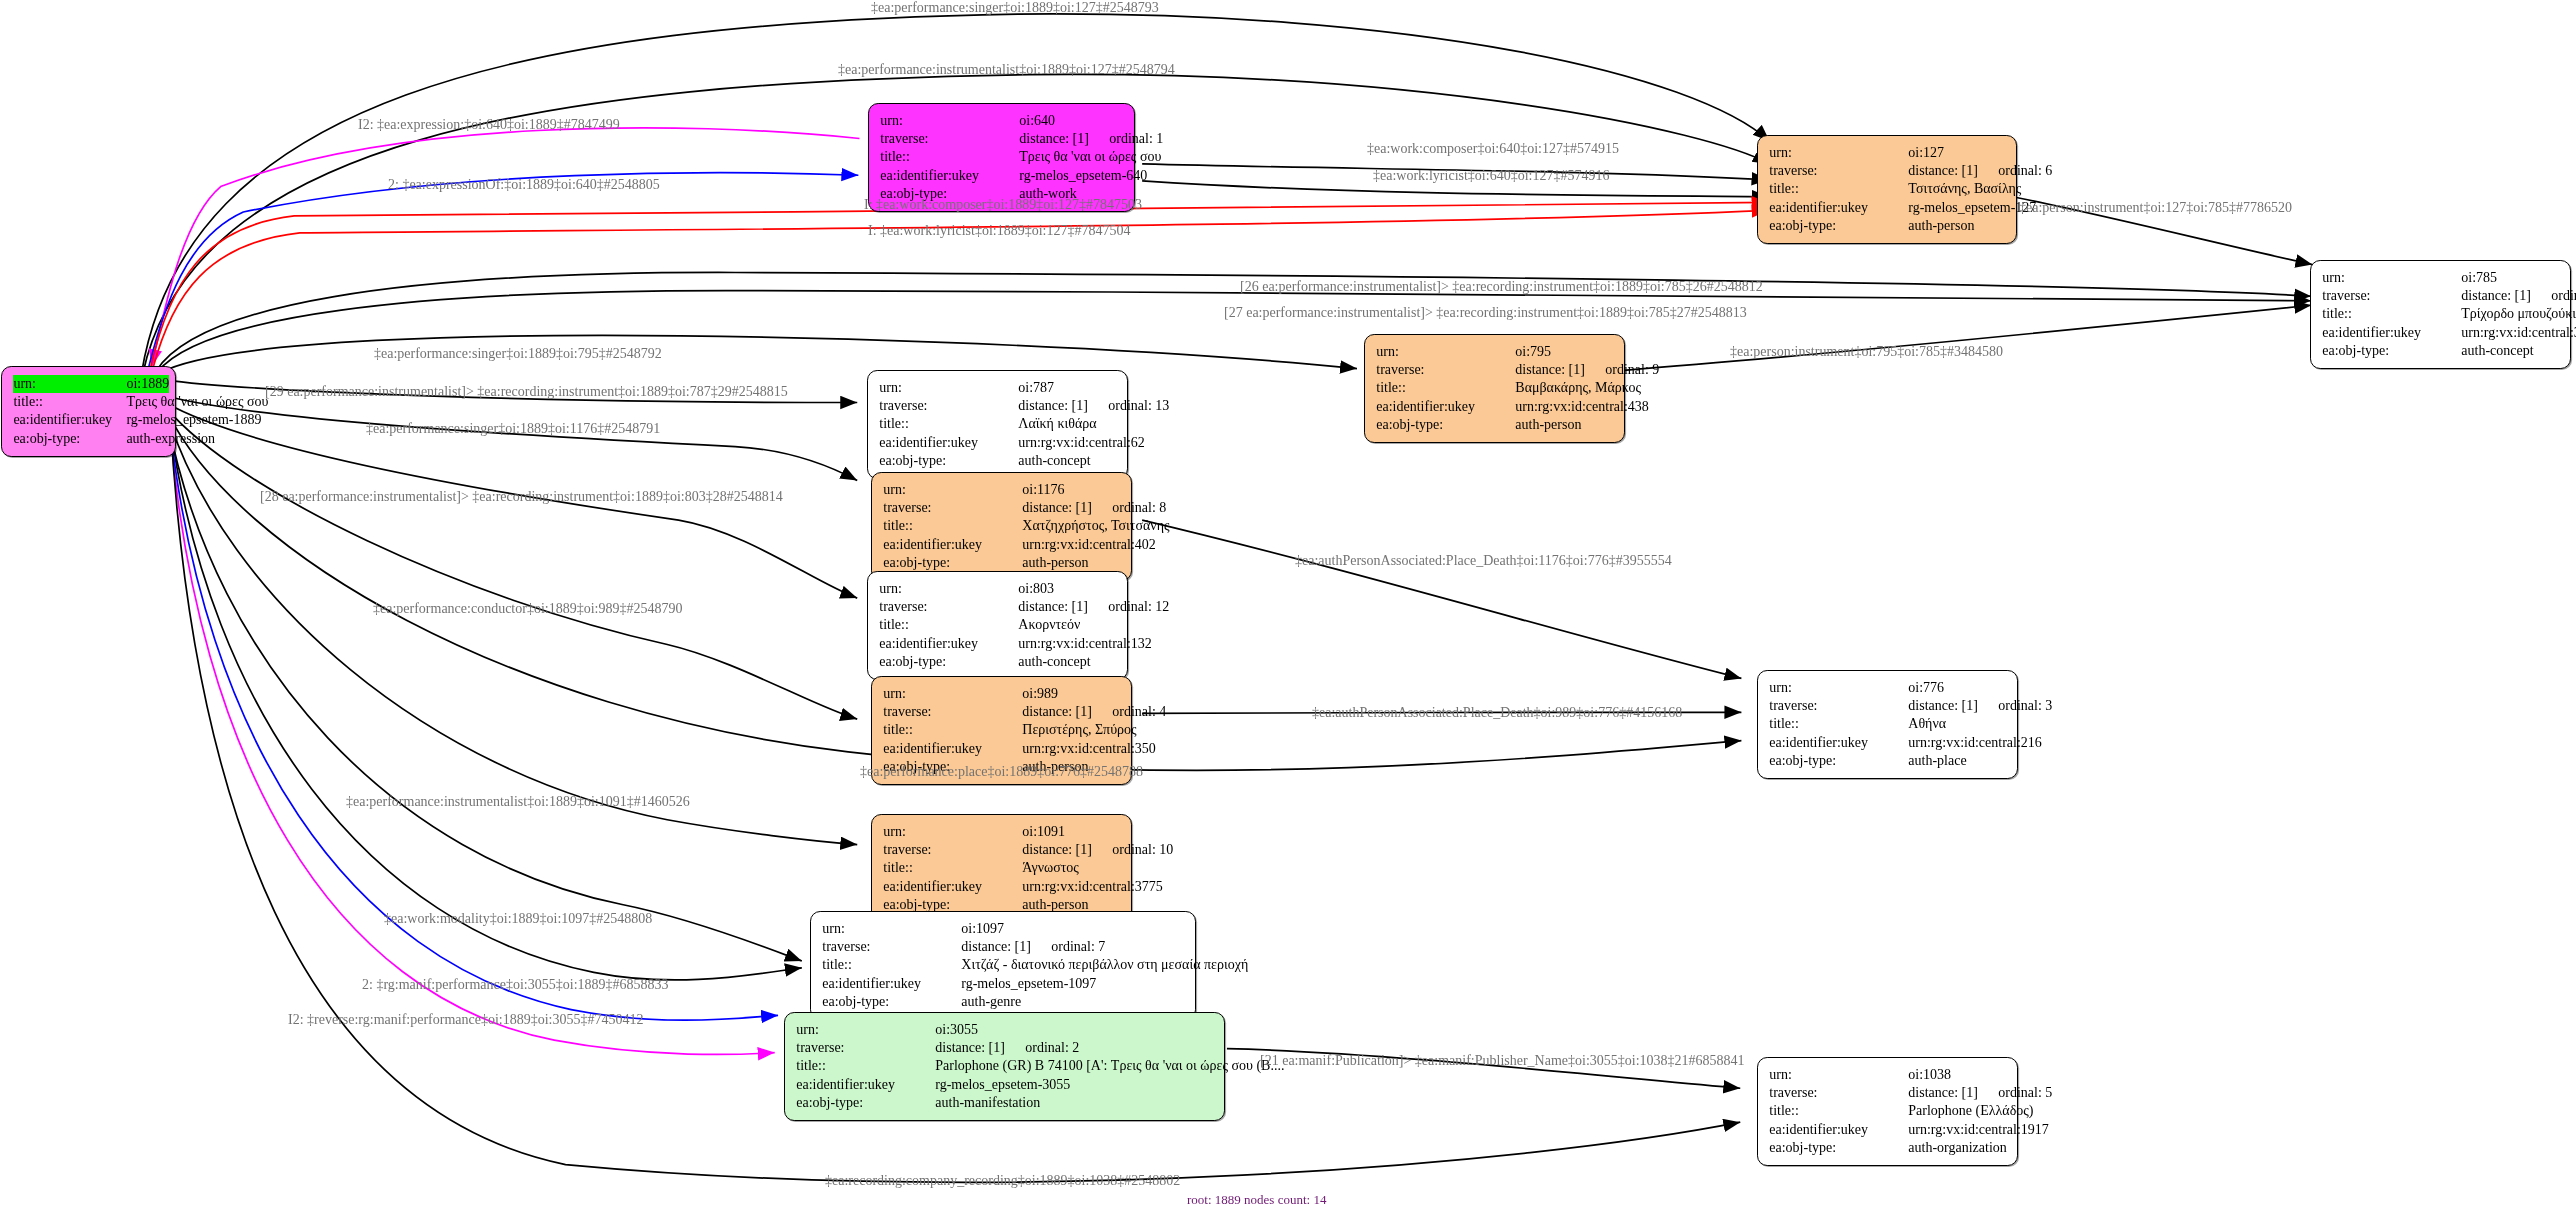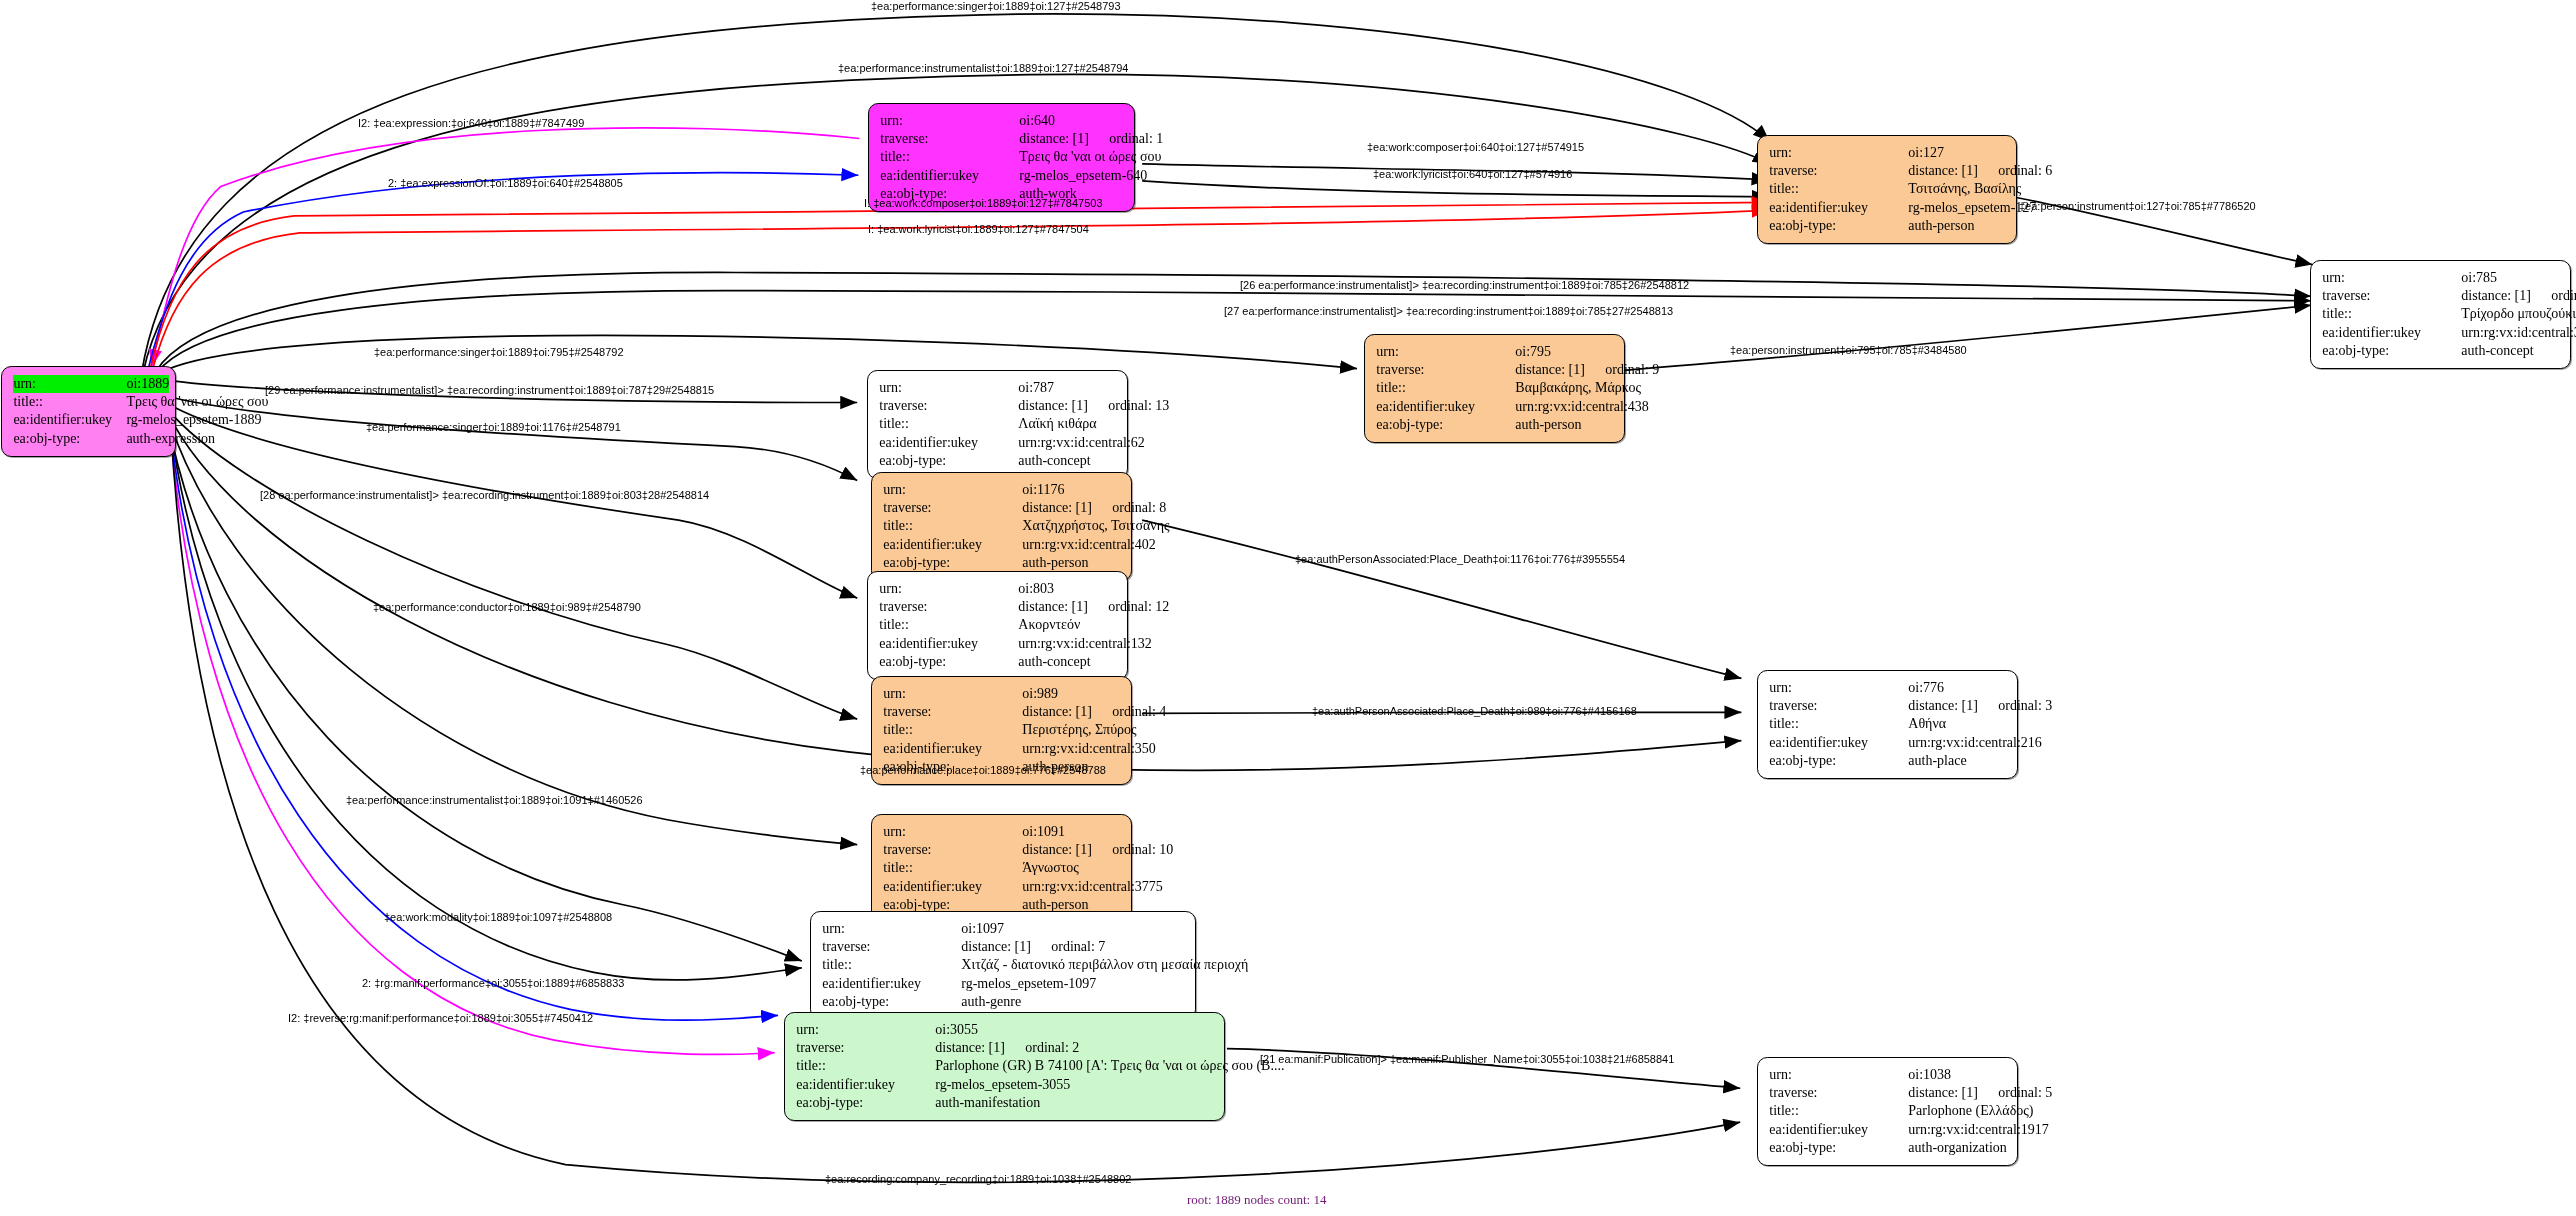--- a/index.html
+++ b/index.html
@@ -37,24 +37,24 @@
     color:#000;
   }
   .row .k{width:139px;flex:0 0 139px;}
   .row .v{flex:0 0 auto;}
   .row .v2{margin-left:20.4px;}
   .hl .k, .hl .v{background:#00ee00;}
   .rootbox .row .k{width:113px;flex:0 0 113px;}
 
   .elabel{
     position:absolute;
-    font-size:11px;
-    color:#000000;
+    font-size:14px;
+    color:#737373;
     white-space:nowrap;
-    font-family:Liberation Sans, sans-serif;
+    font-family:Liberation Serif, serif;
   }
   .footer{
     position:absolute;
     font-size:13px;
     color:#701a75;
     white-space:nowrap;
   }
 </style>
 </head>
 <body>

